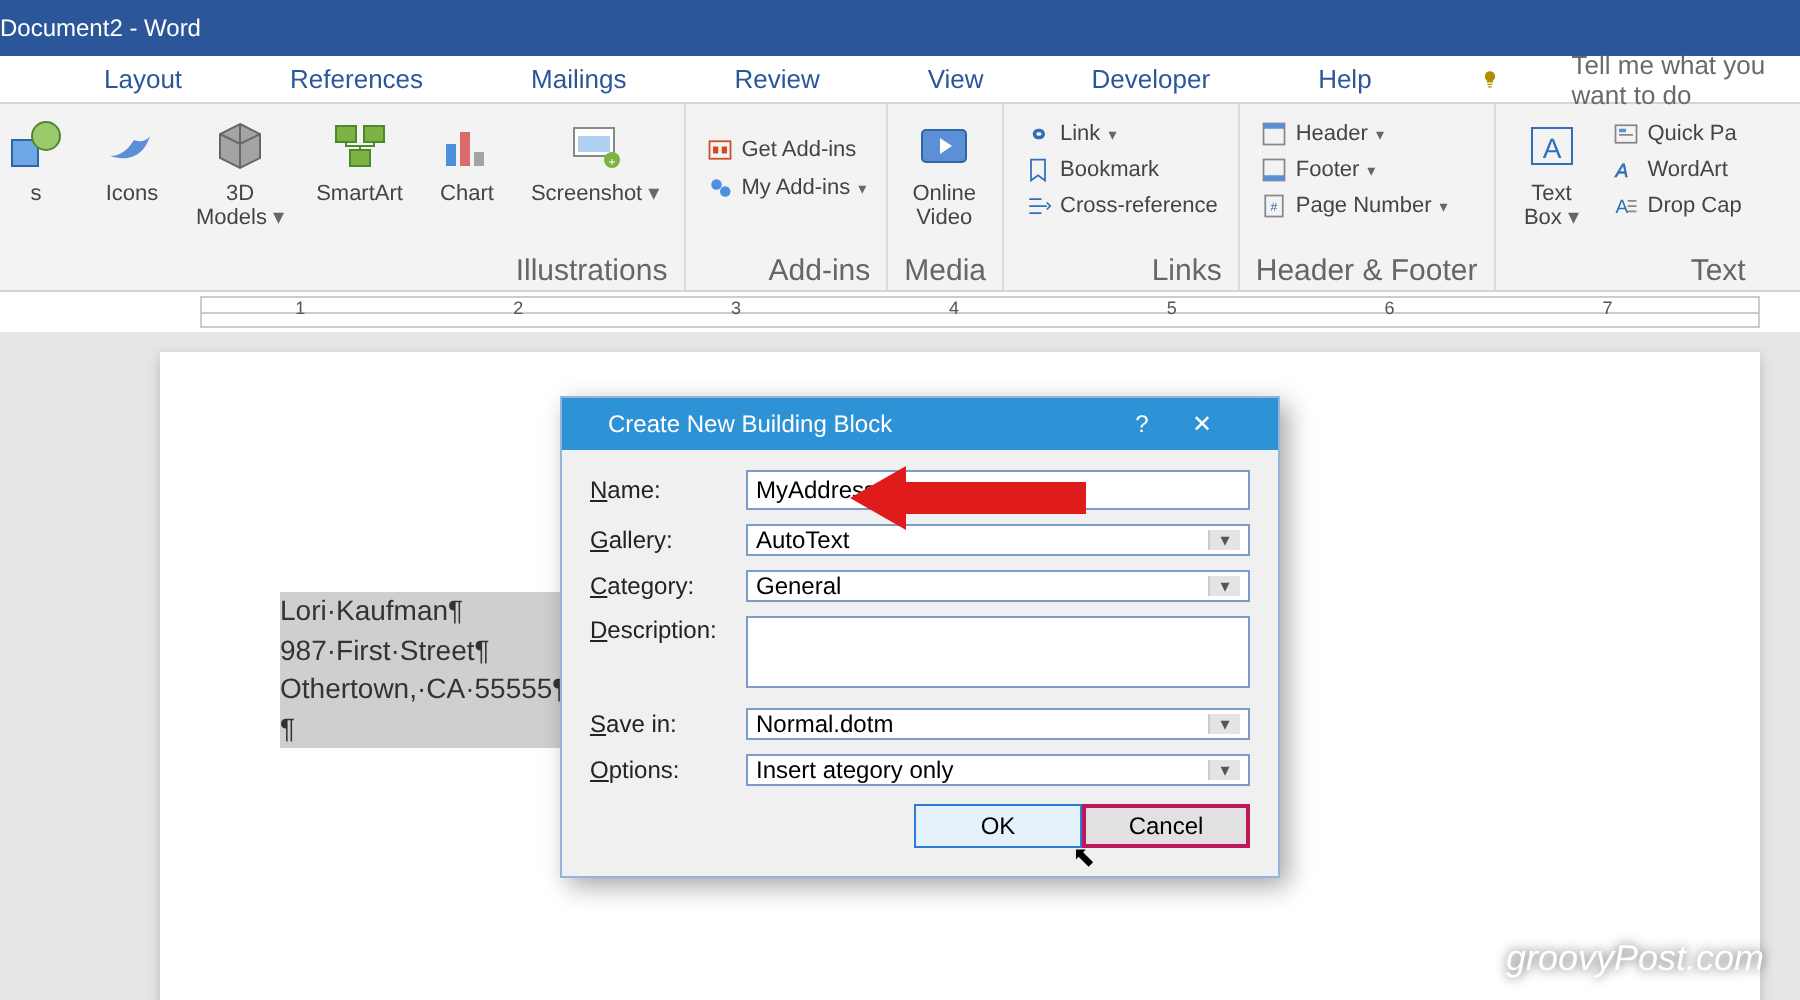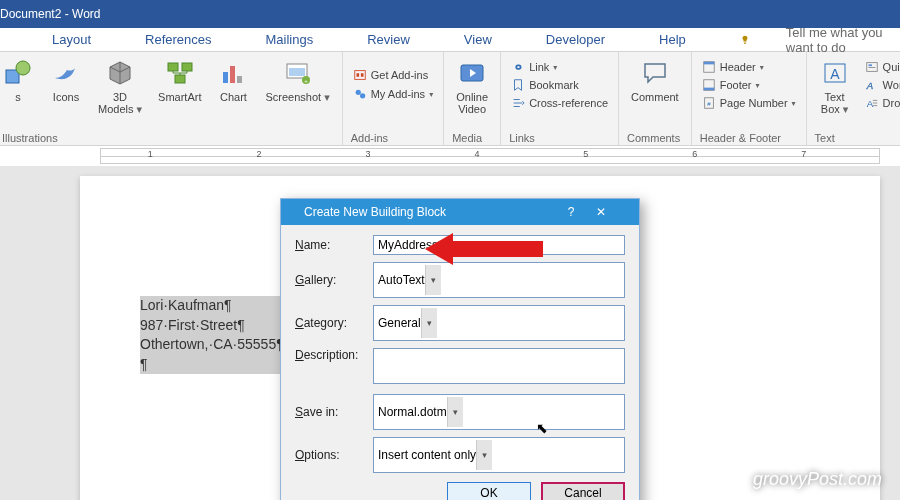--- a/index.html
+++ b/index.html
@@ -6,21 +6,21 @@
   body { width: 900px; height: 500px; background: #fff; overflow: hidden; position: relative; }
   .titlebar { height: 28px; background: #2b579a; color: #fff; font-size: 12px; display: flex; align-items: center; }
   .titlebar-text { position: relative; z-index: 1; }
   .tabs { height: 24px; background: #fff; border-bottom: 1px solid #d4d4d4; display: flex; align-items: center; gap: 22px; padding-left: 20px; font-size: 13px; color: #2b579a; }
   .tabs span { cursor: pointer; margin-left: 32px; }
   .tell-me { display: flex; align-items: center; gap: 4px; color: #6a6a6a; margin-left: 6px; }
   .tell-me svg { width: 14px; height: 14px; }
   .ribbon { height: 94px; background: #f3f3f3; border-bottom: 1px solid #d4d4d4; display: flex; font-size: 11px; color: #444; }
   .group { display: flex; flex-direction: column; border-right: 1px solid #dadada; padding: 3px 8px 0 8px; }
   .group-body { flex: 1; display: flex; align-items: flex-start; gap: 8px; }
-  .group-label { text-align: left; color: #666; font-size: 11px; padding: 1px 0; }
+  .group-label { text-align: right; color: #666; font-size: 15px; padding: 1px 0; }
   .big-btn { display: flex; flex-direction: column; align-items: center; gap: 2px; padding: 2px 4px; cursor: pointer; }
   .big-btn .ic { width: 32px; height: 32px; display: flex; align-items: center; justify-content: center; color: #4277b6; }
   .big-btn span { font-size: 11px; text-align: center; line-height: 1.1; white-space: nowrap; }
   .drop { font-size: 8px; color: #666; }
   .stack { display: flex; flex-direction: column; gap: 2px; }
   .mini-btn { display: flex; align-items: center; gap: 4px; font-size: 11px; cursor: pointer; padding: 1px 2px; white-space: nowrap; }
   .mini-btn svg { width: 14px; height: 14px; }
   .ruler-area { height: 20px; background: #fff; display: flex; align-items: center; padding-left: 100px; font-size: 9px; color: #888; }
   .ruler { flex: 1; height: 16px; position: relative; background: #fff; border: 1px solid #ccc; margin-right: 20px; }
   .ruler::before { content: ""; position: absolute; left: 0; top: 50%; width: 100%; border-top: 1px solid #ccc; }
@@ -33,24 +33,24 @@
   .dialog { position: absolute; left: 280px; top: 198px; width: 360px; background: #f0f0f0; border: 1px solid #93b5dd; box-shadow: 4px 4px 12px rgba(0,0,0,0.35); }
   .dialog-title { height: 26px; background: #2e92d6; color: #fff; display: flex; align-items: center; padding: 0 23px; font-size: 12px; }
   .dialog-title .dt-fill { flex: 1; }
   .dialog-title .dt-btn { width: 30px; text-align: center; cursor: pointer; }
   .dialog-body { padding: 10px 14px 14px 14px; font-size: 12px; }
   .form-row { display: flex; align-items: center; margin-bottom: 7px; }
   .form-row label { width: 78px; color: #222; }
   .form-row label u { text-decoration: underline; }
   .form-row .fld { flex: 1; }
   .form-row input[type=text], .form-row .combo, .form-row textarea { width: 100%; font-size: 12px; padding: 2px 4px; border: 1px solid #7a9cc6; background: #fff; font-family: inherit; }
-  .combo { display: flex; align-items: center; height: 36px; }
+  .combo { display: flex; align-items: center; justify-content: space-between; height: 16px; }
   .combo .chev { width: 16px; text-align: center; background: #e4e4e4; border-left: 1px solid #ccc; font-size: 9px; color: #555; height: 100%; display: flex; align-items: center; justify-content: center; }
   textarea { height: 36px; resize: none; }
-  .dialog-buttons { display: flex; justify-content: flex-end; gap: 10px; padding: 2px 0 0 0; }
+  .dialog-buttons { display: flex; justify-content: flex-end; padding: 2px 0 0 0; }
   .dlg-btn { width: 84px; height: 22px; font-size: 12px; background: #e1e1e1; border: 2px solid #be185d; cursor: pointer; }
   .dlg-btn.default { border: 1px solid #2e7cd6; background: #e5f1fb; }
   
   .red-arrow { position: absolute; left: 425px; top: 229px; pointer-events: none; }
   .watermark { position: absolute; right: 18px; bottom: 10px; color: #fff; font-size: 18px; text-shadow: 0 0 6px rgba(0,0,0,0.7); font-style: italic; }
   .cursor-fake { position: absolute; left: 536px; top: 420px; font-size: 14px; color: #000; }
 </style>
 </head>
 <body>
 
@@ -198,33 +198,20 @@
             <svg viewBox="0 0 16 16">
               <path d="M3 4h7M3 8h10M3 12h7m3-6l2 2-2 2" fill="none" stroke="#3170b8"></path>
             </svg>
             <span>Cross-reference</span>
           </div>
       </div>
     </div>
     <div class="group-label">Links</div>
   </div>
 
-  <div class="group">
-    <div class="group-body">
-      <div class="big-btn">
-        <div class="ic">
-            <svg width="30" height="30" viewBox="0 0 30 30">
-              <path d="M5 6h20v13H13l-5 5v-5H5z" fill="none" stroke="#5c7690" stroke-width="1.5"></path>
-            </svg>
-          </div>
-        <span>Comment</span>
-      </div>
-    </div>
-    <div class="group-label">Comments</div>
-  </div>
 
   <div class="group">
     <div class="group-body">
       <div class="stack" style="padding-top:4px">
         <div class="mini-btn">
             <svg viewBox="0 0 16 16">
               <rect x="2" y="2" width="12" height="12" fill="none" stroke="#888"></rect>
               <rect x="2" y="2" width="12" height="3" fill="#5c8fd6"></rect>
             </svg>
             <span>Header</span> 
@@ -353,21 +340,21 @@
           <div class="combo">
             <span>Normal.dotm</span>
             <span class="chev">▾</span>
           </div>
         </div>
     </div>
     <div class="form-row">
       <label><u>O</u>ptions:</label>
       <div class="fld">
           <div class="combo">
-            <span>Insert content only</span>
+            <span>Insert ategory only</span>
             <span class="chev">▾</span>
           </div>
         </div>
     </div>
     <div class="dialog-buttons">
       <button class="dlg-btn default">OK</button>
       <button class="dlg-btn">Cancel</button>
     </div>
   </div>
 </div>

